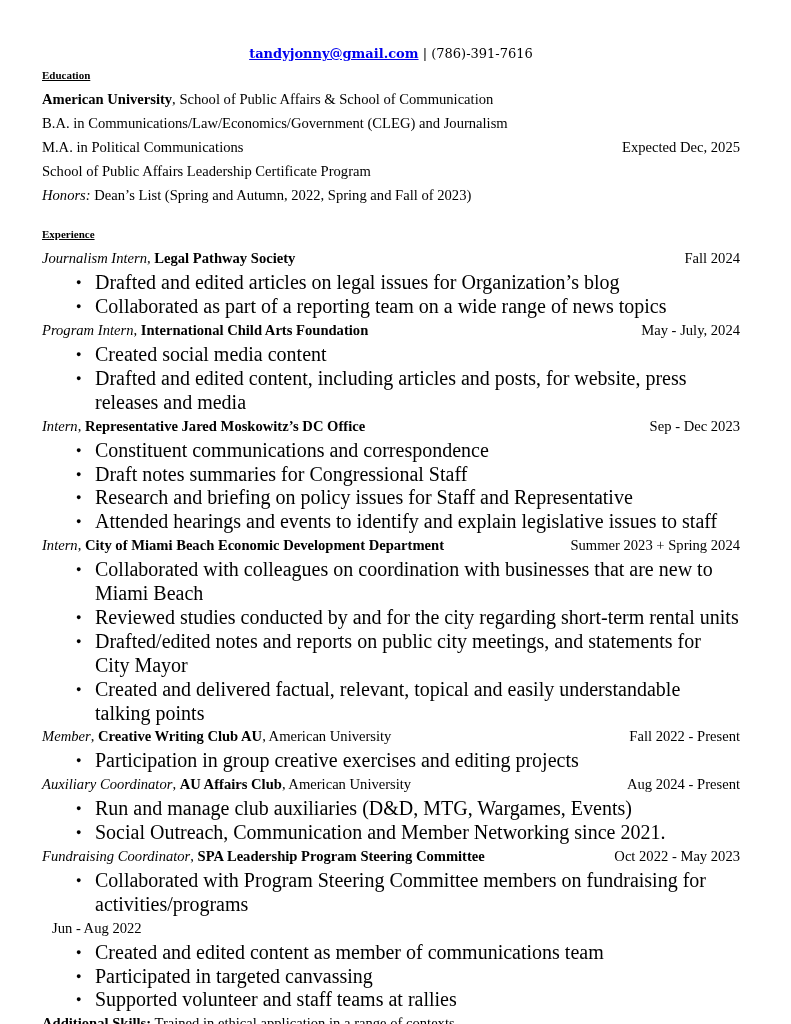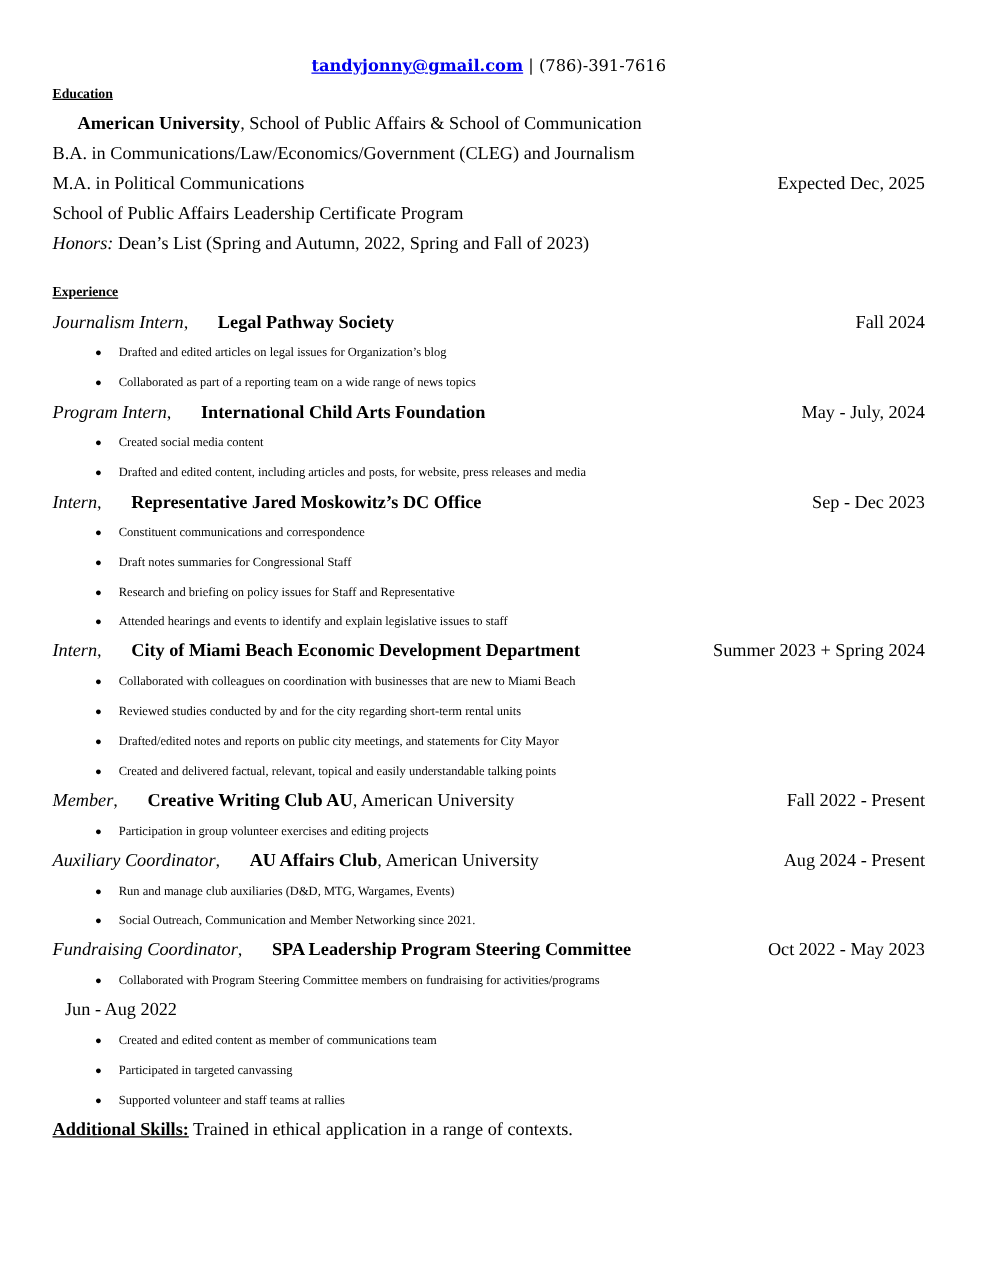--- a/index.html
+++ b/index.html
@@ -41,35 +41,35 @@
     line-height: 23.9px;
   }
   .line {
     font-size: 14.6px;
     line-height: 23.9px;
   }
   .line-split { display: flex; justify-content: space-between; }
   .line-left { flex: 1 1 auto; }
   .line-right { flex: 0 0 auto; white-space: nowrap; padding-left: 10px; }
   .run-r { font-style: normal; font-weight: normal; }
-  .run-b { font-weight: bold; margin-left: 20px; }
+  .run-b { font-weight: bold; }
   .run-i { font-style: italic; }
   .run-bu { font-weight: bold; text-decoration: underline; }
   .bullet-row {
     display: flex;
     padding-left: 34px;
     line-height: 23.9px;
   }
   .bullet-marker {
     flex: 0 0 19px;
     width: 19px;
     font-size: 9px;
     line-height: 23.9px;
   }
-  .bullet-text { font-size: 10px; }
+  .bullet-text { font-size: 20px; }
   .section--experience { margin-top: 16px; }
   .skills-line { margin-top: 0; }
 </style>
 </head>
 <body>
 
 <div class="doc">
 
   <header class="doc-header">
     <div class="contact"><a class="email" href="#">tandyjonny@gmail.com</a><span class="sep"> | </span><span class="phone">(786)-391-7616</span></div>
@@ -164,21 +164,21 @@
             <span class="bullet-text">Created and delivered factual, relevant, topical and easily understandable talking points</span>
           </div>
         </div>
         <div class="entry">
           <div class="line line-split">
             <span class="line-left"><span class="run-i">Member</span><span class="run-r">, </span><span class="run-b">Creative Writing Club AU</span><span class="run-r">, American University</span></span>
             <span class="line-right">Fall 2022 - Present</span>
           </div>
           <div class="bullet-row">
             <span class="bullet-marker">●</span>
-            <span class="bullet-text">Participation in group volunteer exercises and editing projects</span>
+            <span class="bullet-text">Participation in group creative exercises and editing projects</span>
           </div>
         </div>
         <div class="entry">
           <div class="line line-split">
             <span class="line-left"><span class="run-i">Auxiliary Coordinator</span><span class="run-r">, </span><span class="run-b">AU Affairs Club</span><span class="run-r">, American University</span></span>
             <span class="line-right">Aug 2024 - Present</span>
           </div>
           <div class="bullet-row">
             <span class="bullet-marker">●</span>
             <span class="bullet-text">Run and manage club auxiliaries (D&amp;D, MTG, Wargames, Events)</span>

